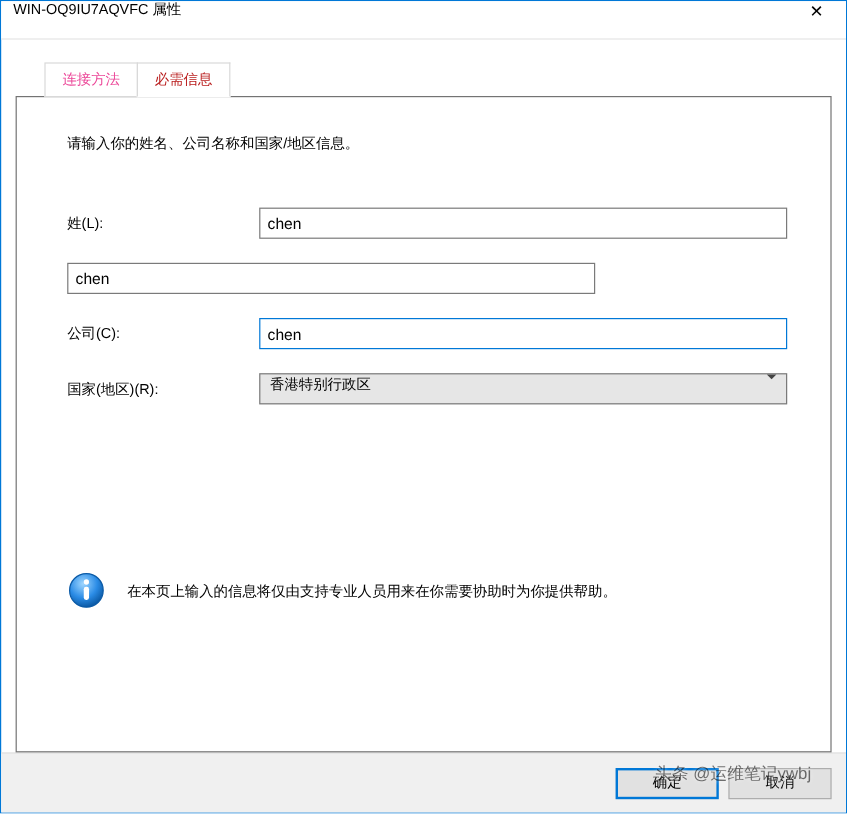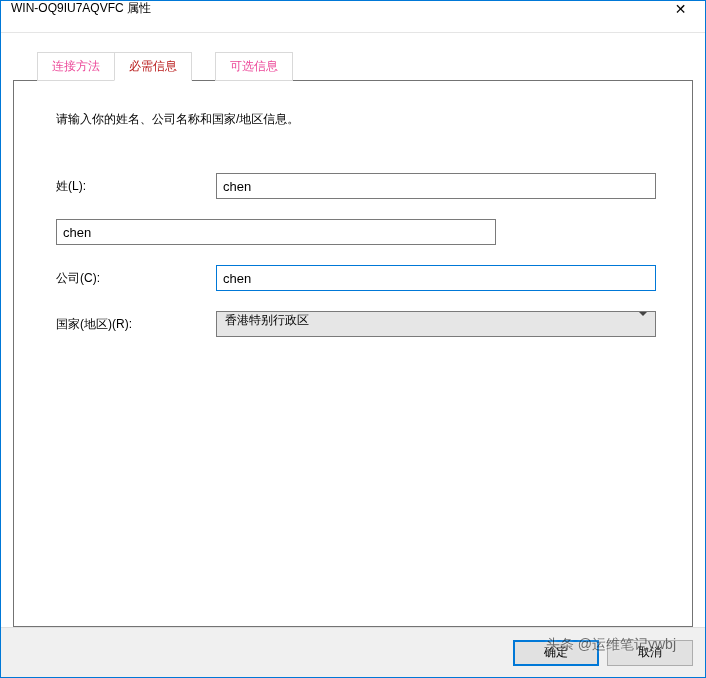--- a/index.html
+++ b/index.html
@@ -141,21 +141,20 @@
     <div class="titlebar-close">
       <span>✕</span>
     </div>
   </div>
 
   <div class="body-area">
 
     <div class="tabs">
       <div class="tab inactive">连接方法</div>
       <div class="tab active">必需信息</div>
-      <div class="tab inactive">可选信息</div>
     </div>
 
     <div class="tab-content">
 
       <div class="instructions">请输入你的姓名、公司名称和国家/地区信息。</div>
 
       <div class="form-row">
         <div class="form-label">姓(L):</div>
         <input class="form-input" value="chen" style="">
       </div>
@@ -170,20 +169,37 @@
       </div>
 
       <div class="form-row">
         <div class="form-label">国家(地区)(R):</div>
         <div class="form-select">
           <span>香港特别行政区</span>
           <span class="chevron"></span>
         </div>
       </div>
 
+      <div class="info-row">
+        <div class="info-icon">
+          <svg viewBox="0 0 32 32">
+            <defs>
+              <radialGradient id="g1" cx="40%" cy="30%" r="70%">
+                <stop offset="0%" stop-color="#9fd6ff"></stop>
+                <stop offset="60%" stop-color="#2b8ce6"></stop>
+                <stop offset="100%" stop-color="#0b5aa6"></stop>
+              </radialGradient>
+            </defs>
+            <circle cx="16" cy="16" r="14" fill="url(#g1)" stroke="#0b5aa6" stroke-width="1"></circle>
+            <circle cx="16" cy="9" r="2.2" fill="#fff"></circle>
+            <rect x="13.8" y="13" width="4.4" height="11" rx="2" fill="#fff"></rect>
+          </svg>
+        </div>
+        <div class="info-text">在本页上输入的信息将仅由支持专业人员用来在你需要协助时为你提供帮助。</div>
+      </div>
 
     </div>
 
   </div>
 
   <div class="footer">
     <div class="btn primary">确定</div>
     <div class="btn">取消</div>
   </div>
 

